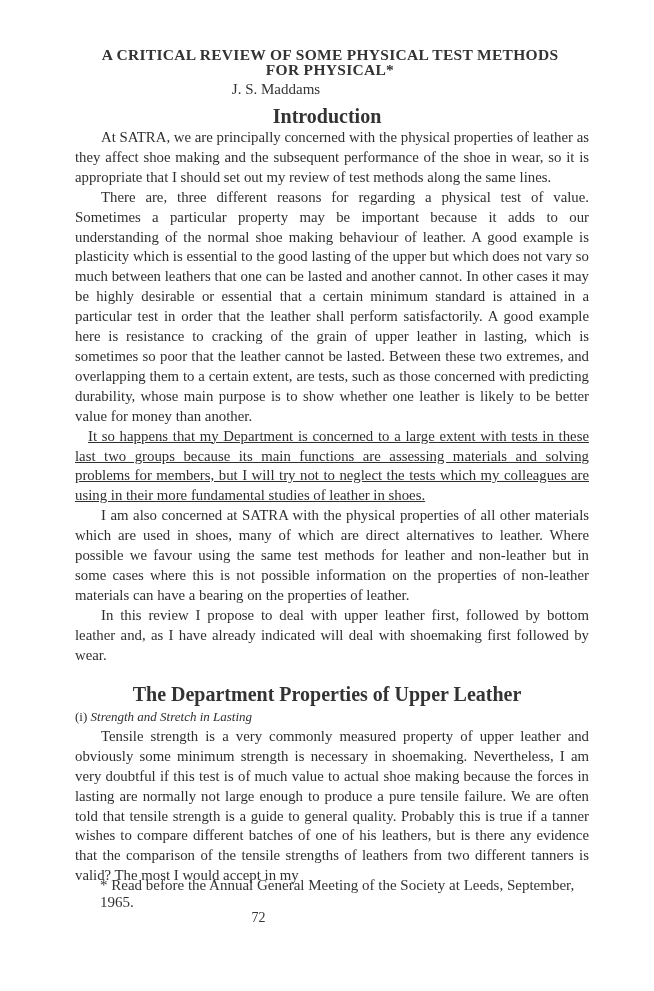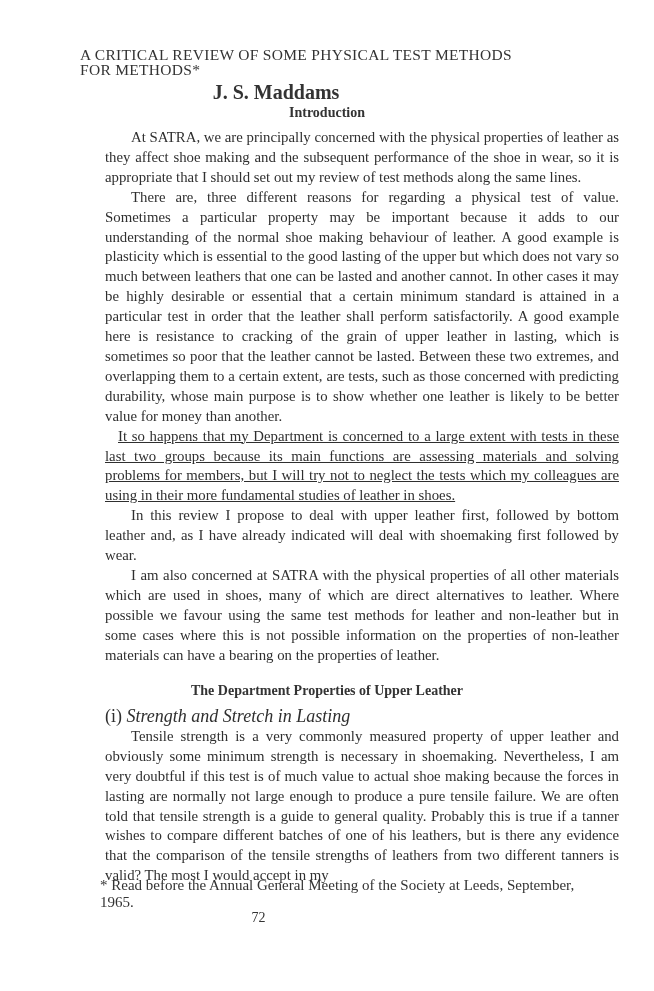--- a/index.html
+++ b/index.html
@@ -20,66 +20,65 @@
       left: 0;
       top: 0;
       width: 654px;
       height: 991px;
     }
     .title {
       position: absolute;
       left: 80px;
       width: 500px;
       top: 47px;
-      text-align: left;
-      font-weight: normal;
+      text-align: center;
+      font-weight: bold;
       font-size: 15.5px;
       line-height: 15px;
       letter-spacing: 0.3px;
       color: #333;
     }
     .author {
       position: absolute;
       left: 0;
       width: 552px;
       top: 81px;
       text-align: center;
-      font-weight: bold;
-      font-size: 20px;
+      font-weight: normal;
+      font-size: 15px;
       color: #333;
     }
     .heading {
       position: absolute;
       left: 0;
       width: 654px;
       text-align: center;
       font-weight: bold;
-      font-size: 14px;
+      font-size: 20px;
       color: #333;
     }
     .body-text {
       position: absolute;
       left: 75px;
       width: 514px;
       font-size: 14.8px;
       line-height: 19.9px;
       text-align: justify;
       color: #2f2f2f;
-      margin-left: 30px;
     }
     .body-text p {
       margin: 0;
       text-indent: 26px;
     }
     .body-text p.small-indent {
       text-indent: 13px;
       text-decoration: underline;
     }
     .subheading {
-      font-size: 18px;
+      font-size: 13px;
       margin: 0;
     }
     .subheading .it {
       font-style: italic;
     }
     .footnote {
       position: absolute;
       left: 100px;
       width: 500px;
       top: 877px;
@@ -96,33 +95,33 @@
       color: #333;
     }
   </style>
 </head>
 <body>
 
 <div class="page">
 
   <div class="title">
     <div>A CRITICAL REVIEW OF SOME PHYSICAL TEST METHODS</div>
-    <div>FOR METHODS*</div>
+    <div>FOR PHYSICAL*</div>
   </div>
 
   <div class="author">J. S. Maddams</div>
 
   <div class="heading" style="top:105px;">Introduction</div>
 
   <div class="body-text" style="top:128px;">
     <p>At SATRA, we are principally concerned with the physical properties of leather as they affect shoe making and the subsequent performance of the shoe in wear, so it is appropriate that I should set out my review of test methods along the same lines.</p>
     <p>There are, three different reasons for regarding a physical test of value. Sometimes a particular property may be important because it adds to our understanding of the normal shoe making behaviour of leather. A good example is plasticity which is essential to the good lasting of the upper but which does not vary so much between leathers that one can be lasted and another cannot. In other cases it may be highly desirable or essential that a certain minimum standard is attained in a particular test in order that the leather shall perform satisfactorily. A good example here is resistance to cracking of the grain of upper leather in lasting, which is sometimes so poor that the leather cannot be lasted. Between these two extremes, and overlapping them to a certain extent, are tests, such as those concerned with predicting durability, whose main purpose is to show whether one leather is likely to be better value for money than another.</p>
     <p class="small-indent">It so happens that my Department is concerned to a large extent with tests in these last two groups because its main functions are assessing materials and solving problems for members, but I will try not to neglect the tests which my colleagues are using in their more fundamental studies of leather in shoes.</p>
+    <p>I am also concerned at SATRA with the physical properties of all other materials which are used in shoes, many of which are direct alternatives to leather. Where possible we favour using the same test methods for leather and non-leather but in some cases where this is not possible information on the properties of non-leather materials can have a bearing on the properties of leather.</p>
     <p>In this review I propose to deal with upper leather first, followed by bottom leather and, as I have already indicated will deal with shoemaking first followed by wear.</p>
-    <p>I am also concerned at SATRA with the physical properties of all other materials which are used in shoes, many of which are direct alternatives to leather. Where possible we favour using the same test methods for leather and non-leather but in some cases where this is not possible information on the properties of non-leather materials can have a bearing on the properties of leather.</p>
   </div>
 
   <div class="heading" style="top:683px;">The Department Properties of Upper Leather</div>
 
   <div class="body-text" style="top:707px;">
     <div class="subheading">
       <span>(i)</span>
       <span class="it">Strength and Stretch in Lasting</span>
     </div>
     <p>Tensile strength is a very commonly measured property of upper leather and obviously some minimum strength is necessary in shoemaking. Nevertheless, I am very doubtful if this test is of much value to actual shoe making because the forces in lasting are normally not large enough to produce a pure tensile failure. We are often told that tensile strength is a guide to general quality. Probably this is true if a tanner wishes to compare different batches of one of his leathers, but is there any evidence that the comparison of the tensile strengths of leathers from two different tanners is valid? The most I would accept in my</p>

